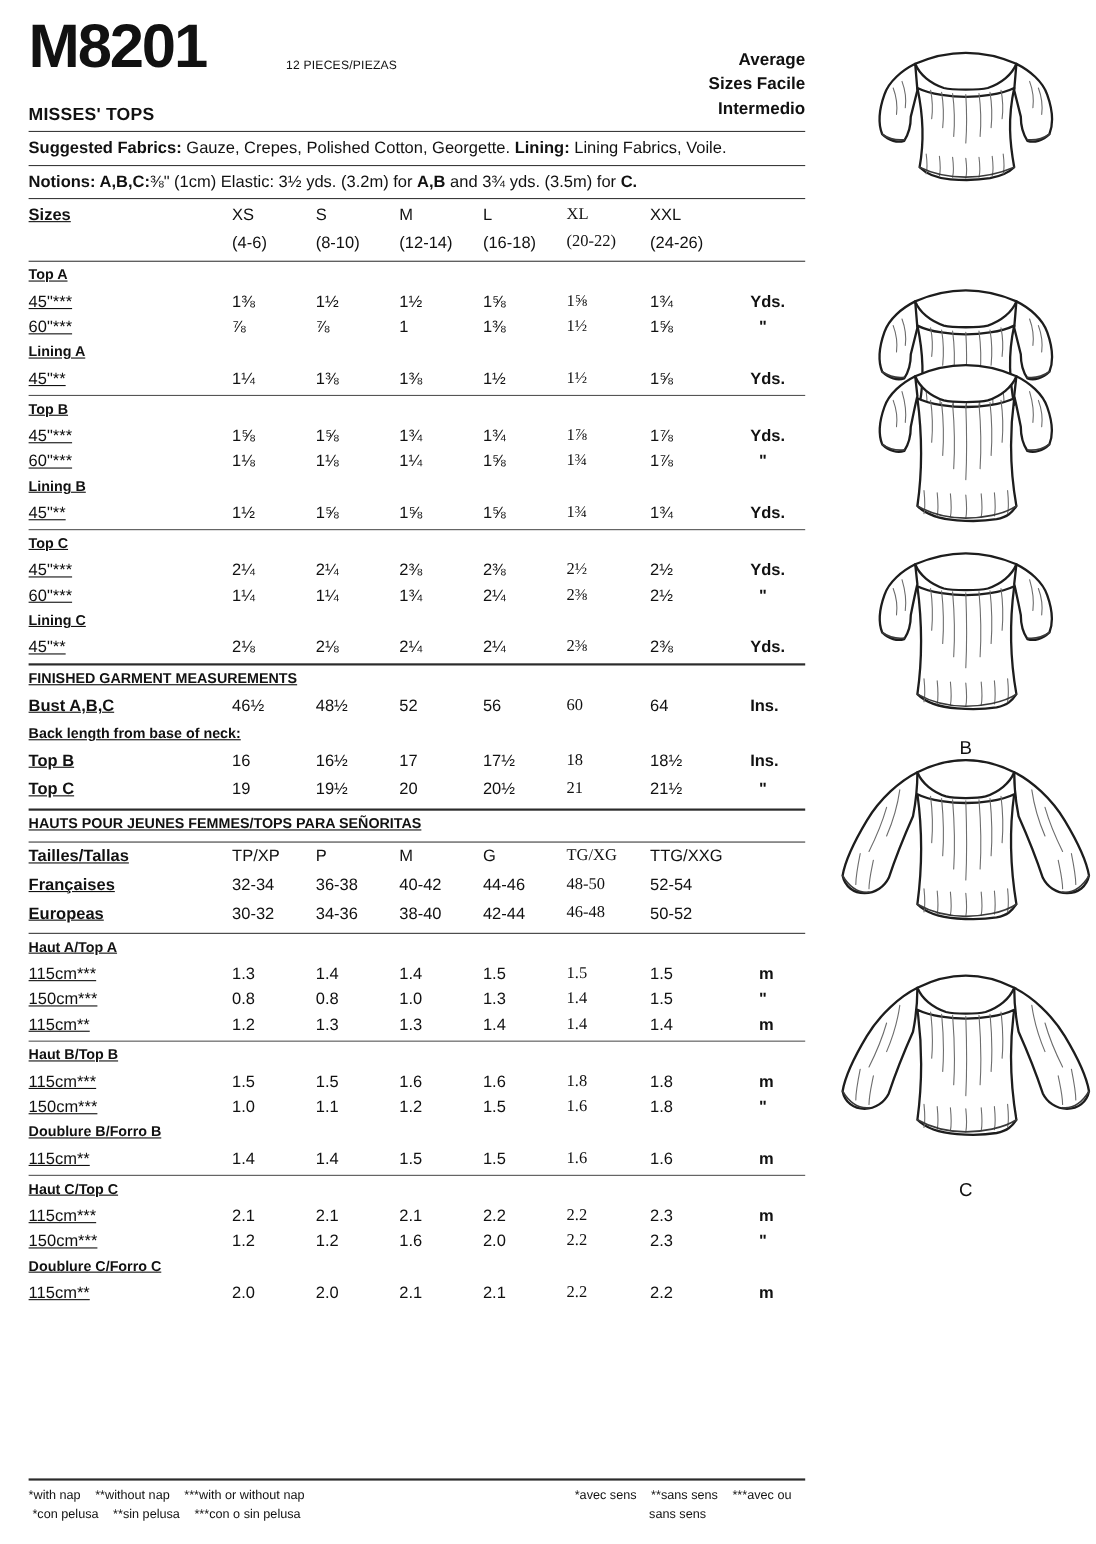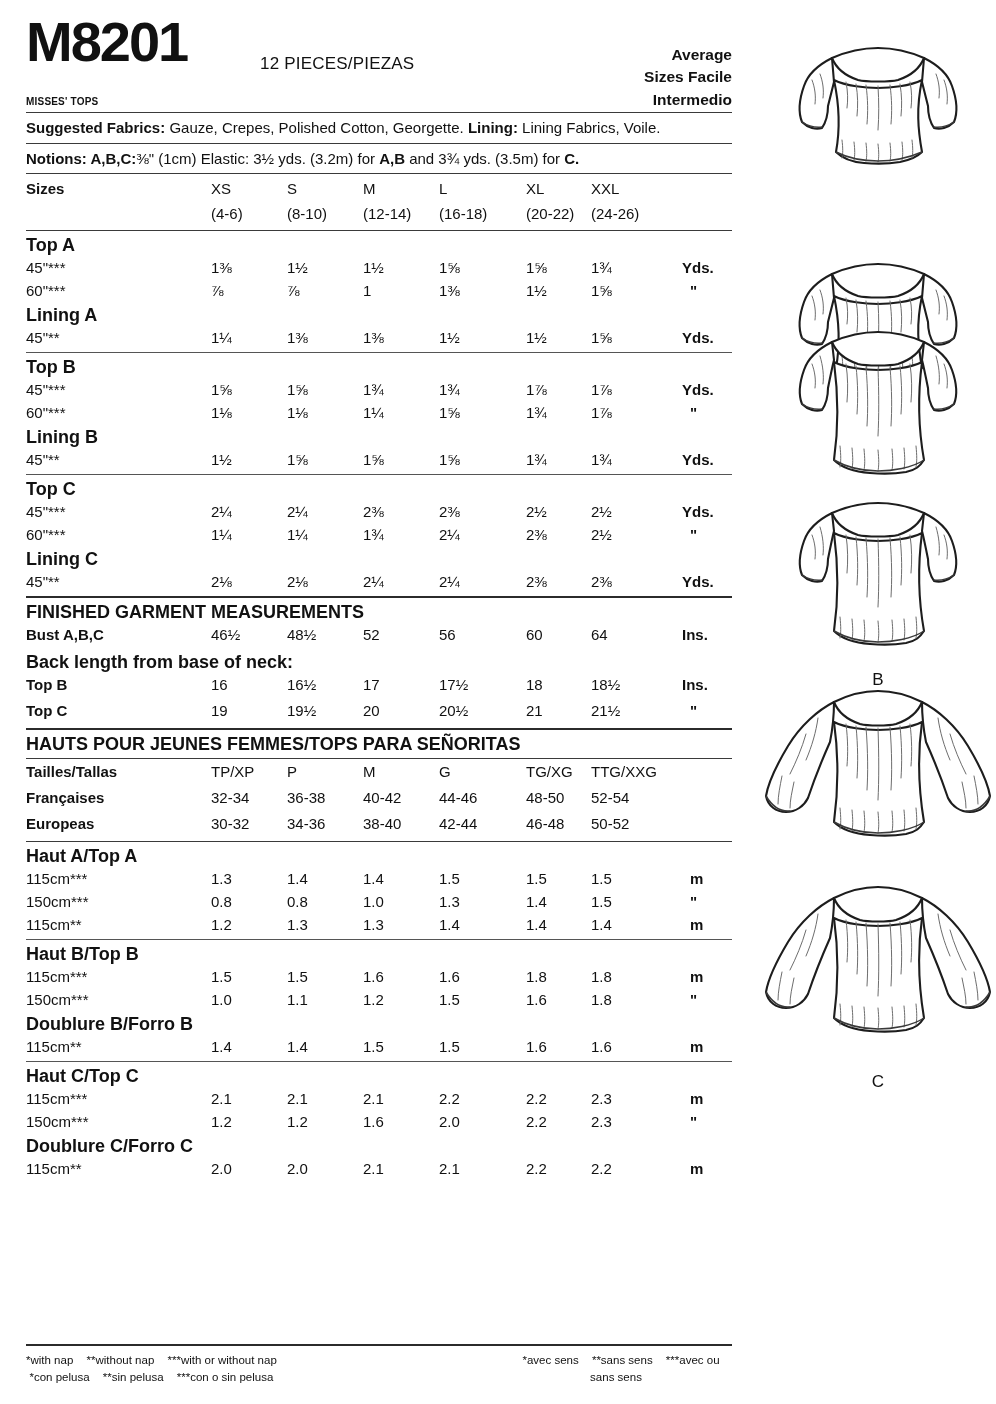--- a/index.html
+++ b/index.html
@@ -23,31 +23,31 @@
 
   
   .hdr { position: relative; height: 96px; }
   .pattern-no {
     position: absolute; left: 0; top: 14px;
     font-size: 56px; font-weight: 700; letter-spacing: -2px;
     line-height: 1; font-stretch: condensed;
   }
   .pieces {
     position: absolute; left: 234px; top: 54px;
-    font-size: 17px; font-weight: 400; letter-spacing: .2px;
+    font-size: 11px; font-weight: 400; letter-spacing: .2px;
   }
   .difficulty {
     position: absolute; right: 0; top: 18px;
     text-align: right; font-size: 15.5px; font-weight: 700;
     line-height: 1.44;
     margin-top: 26px;
   }
 
   .cat-title {
-    font-size: 10px; font-weight: 700; letter-spacing: .2px;
+    font-size: 16px; font-weight: 700; letter-spacing: .2px;
     padding: 0 0 5px 0;
   }
 
   .rule { border-top: 1.6px solid #3a3a3a; }
   .rule-thin { border-top: 1.1px solid #555; }
   .rule-thick { border-top: 2.6px solid #2b2b2b; }
 
   .info-line {
     font-size: 15px; padding: 5px 0 5px 0; line-height: 1.3;
   }
@@ -57,37 +57,38 @@
   .row {
     position: relative;
     height: 23px;
     font-size: 15px;
   }
   .row.tall { height: 26px; }
   .row.hdrrow { height: 25px; }
   .lbl {
     position: absolute; left: 0; top: 0;
     white-space: nowrap;
+    text-decoration: underline;
   }
   .lbl.b { font-weight: 700; }
   .cell {
     position: absolute; top: 0;
     white-space: nowrap; text-align: left;
   }
   .c0 { left: 185px; }
   .c1 { left: 261px; }
   .c2 { left: 337px; }
   .c3 { left: 413px; }
-  .c4 { left: 500px; }
+  .c4 { left: 489px; font-family: Liberation Serif, serif; }
   .c5 { left: 565px; }
   .unit { left: 656px; font-weight: bold; }
   .unit.q { left: 664px; }
 
   .sec-head {
-    font-size: 18px; font-weight: 700;
+    font-size: 13px; font-weight: 700;
     height: 24px; position: relative;
   }
   .sec-head .lbl { font-weight: 700; }
 
   .spacer4 { height: 4px; }
   .spacer6 { height: 6px; }
 
   
   .footnotes {
     position: absolute; left: 0; right: 0; top: 1344px;

